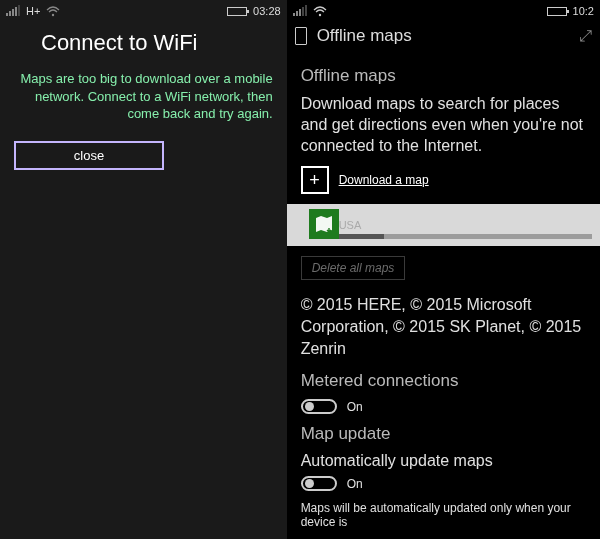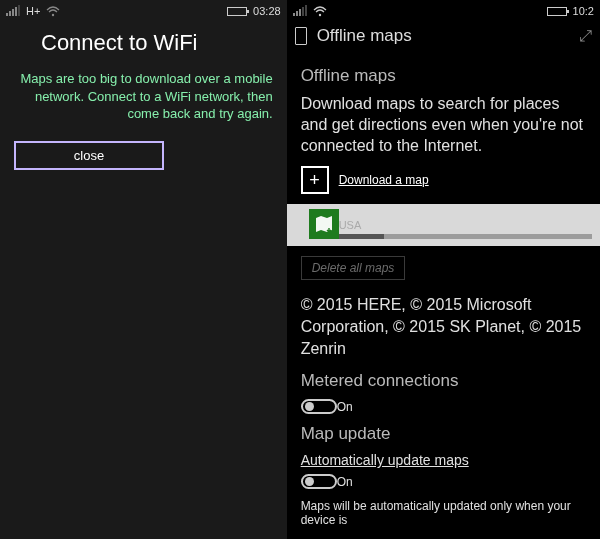--- a/index.html
+++ b/index.html
@@ -99,32 +99,32 @@
     color: #6b6b6b;
     font-size: 12px;
     padding: 4px 10px;
     display: inline-block;
     margin: 10px 0 14px;
     font-style: italic;
   }
 
   .copyright { font-size: 16px; color: #e0e0e0; line-height: 1.35; margin-bottom: 12px; }
 
-  .toggle-row { display: flex; align-items: center; margin: 6px 0 10px; }
+  .toggle-row { display: flex; align-items: center; gap: 10px; margin: 6px 0 10px; }
   .toggle {
     width: 36px; height: 15px; border: 2px solid #ccc; border-radius: 10px;
     position: relative; cursor: pointer;
   }
   .toggle-knob {
     width: 9px; height: 9px; background: #ccc; border-radius: 50%;
     position: absolute; top: 1px; left: 2px;
   }
   .toggle-label { font-size: 12px; color: #e0e0e0; }
 
-  .subhead { font-size: 14px; color: #e0e0e0; margin-bottom: 6px; text-decoration: underline; }
+  .subhead { font-size: 16px; color: #e0e0e0; margin-bottom: 6px; }
   .cut { color: #e0e0e0; font-size: 12px; }
 </style>
 </head>
 <body>
 
 <div class="phone left">
   <div class="statusbar">
     <span class="sb-item">
       <span class="signal-bars">
           <span style="height:3px"></span>

